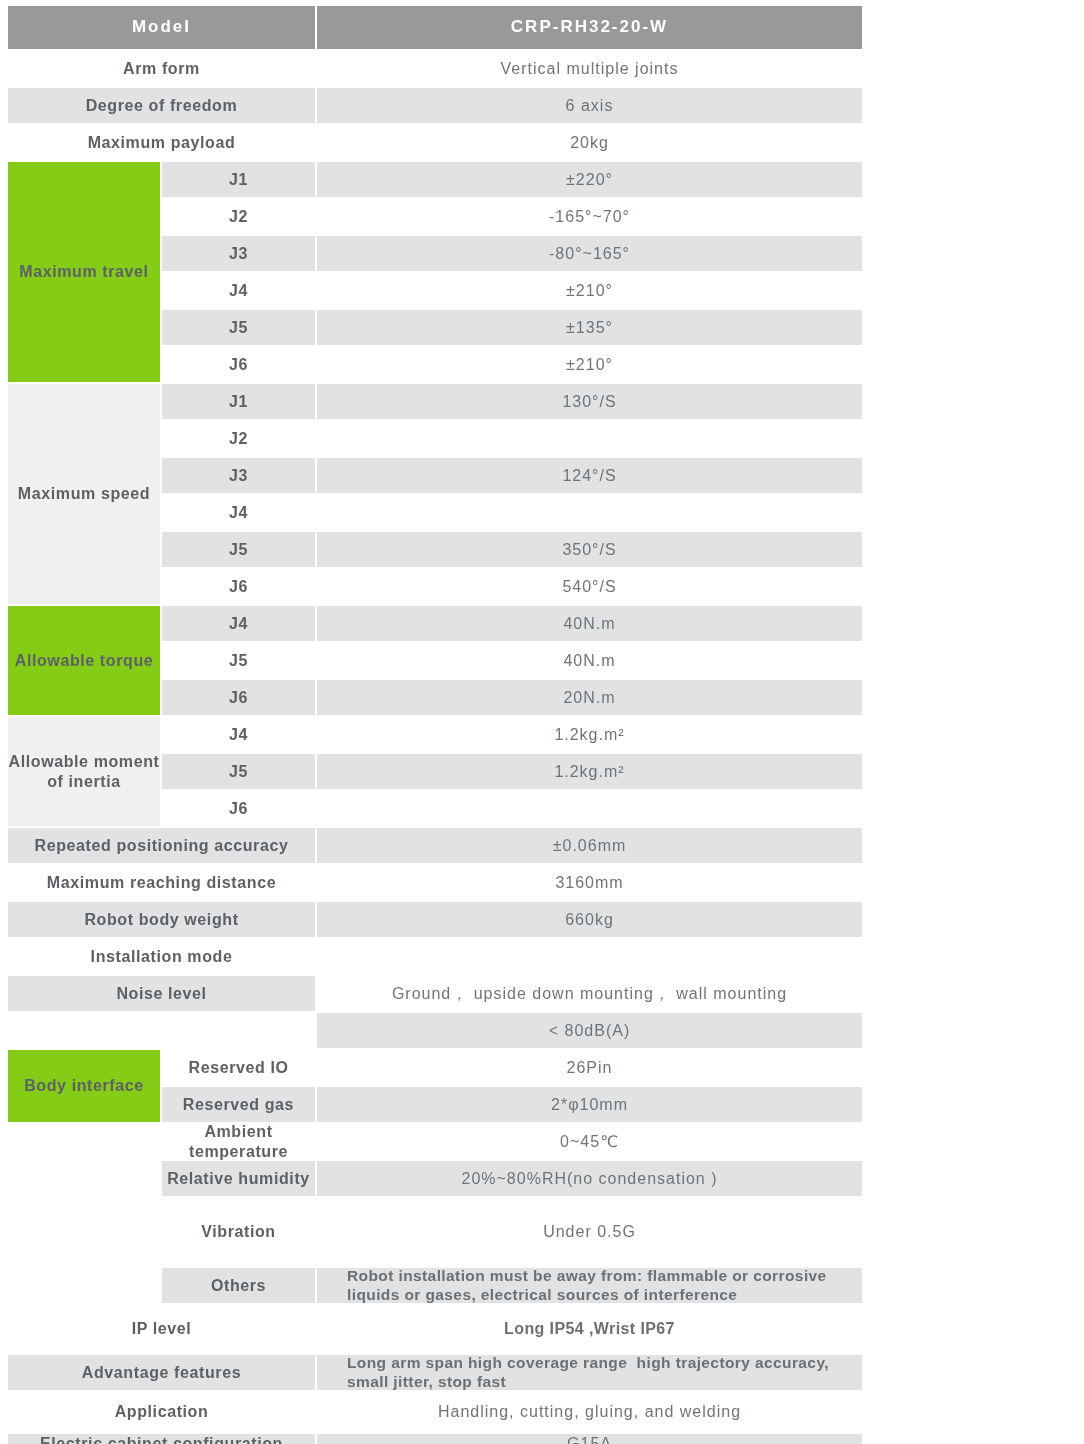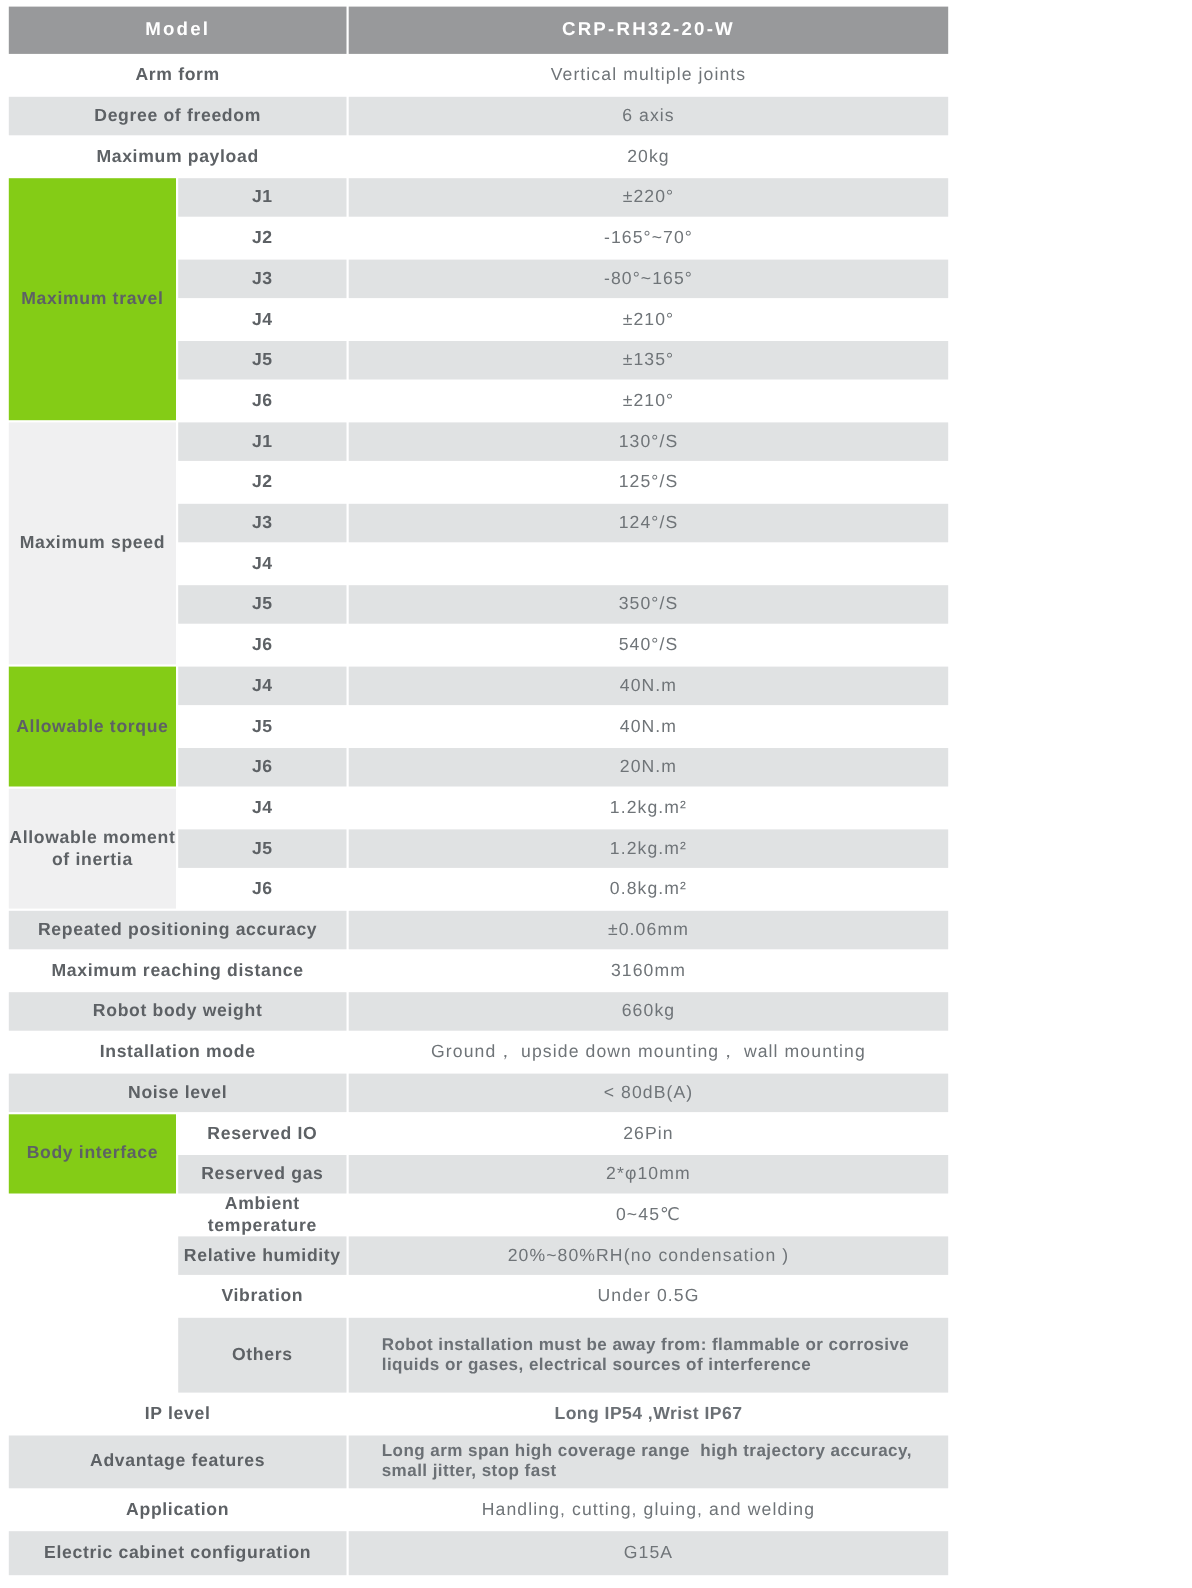--- a/index.html
+++ b/index.html
@@ -95,21 +95,20 @@
   <div class="cell c3 val">±210°</div>
   <div class="cell c2 lab bg-g">J5</div>
   <div class="cell c3 val bg-g">±135°</div>
   <div class="cell c2 lab">J6</div>
   <div class="cell c3 val">±210°</div>
 
   <div class="cell c1 lab grp-b rs6">Maximum speed</div>
   <div class="cell c2 lab bg-g">J1</div>
   <div class="cell c3 val bg-g">130°/S</div>
   <div class="cell c2 lab">J2</div>
-  <div class="cell c3 val">125°/S</div>
   <div class="cell c2 lab bg-g">J3</div>
   <div class="cell c3 val bg-g">124°/S</div>
   <div class="cell c2 lab">J4</div>
   <div class="cell c2 lab bg-g">J5</div>
   <div class="cell c3 val bg-g">350°/S</div>
   <div class="cell c2 lab">J6</div>
   <div class="cell c3 val">540°/S</div>
 
   <div class="cell c1 lab grp-a rs3">Allowable torque</div>
   <div class="cell c2 lab bg-g">J4</div>
@@ -118,35 +117,34 @@
   <div class="cell c3 val">40N.m</div>
   <div class="cell c2 lab bg-g">J6</div>
   <div class="cell c3 val bg-g">20N.m</div>
 
   <div class="cell c1 lab grp-b rs3">Allowable moment of inertia</div>
   <div class="cell c2 lab">J4</div>
   <div class="cell c3 val">1.2kg.m²</div>
   <div class="cell c2 lab bg-g">J5</div>
   <div class="cell c3 val bg-g">1.2kg.m²</div>
   <div class="cell c2 lab">J6</div>
-  <div class="cell c3 val">0.8kg.m²</div>
 
   <div class="cell c12 lab bg-g">Repeated positioning accuracy</div>
   <div class="cell c3 val bg-g">±0.06mm</div>
 
   <div class="cell c12 lab">Maximum reaching distance</div>
   <div class="cell c3 val">3160mm</div>
 
   <div class="cell c12 lab bg-g">Robot body weight</div>
   <div class="cell c3 val bg-g">660kg</div>
 
   <div class="cell c12 lab">Installation mode</div>
+  <div class="cell c12 lab bg-g">Noise level</div>
+
   <div class="cell c3 val">Ground， upside down mounting， wall mounting</div>
-
-  <div class="cell c12 lab bg-g">Noise level</div>
   <div class="cell c3 val bg-g">&lt; 80dB(A)</div>
 
   <div class="cell c1 lab grp-a rs2">Body interface</div>
   <div class="cell c2 lab">Reserved IO</div>
   <div class="cell c3 val">26Pin</div>
   <div class="cell c2 lab bg-g">Reserved gas</div>
   <div class="cell c3 val bg-g">2*φ10mm</div>
 
   <div class="cell c2 lab">Ambient temperature</div>
   <div class="cell c3 val">0~45℃</div>

